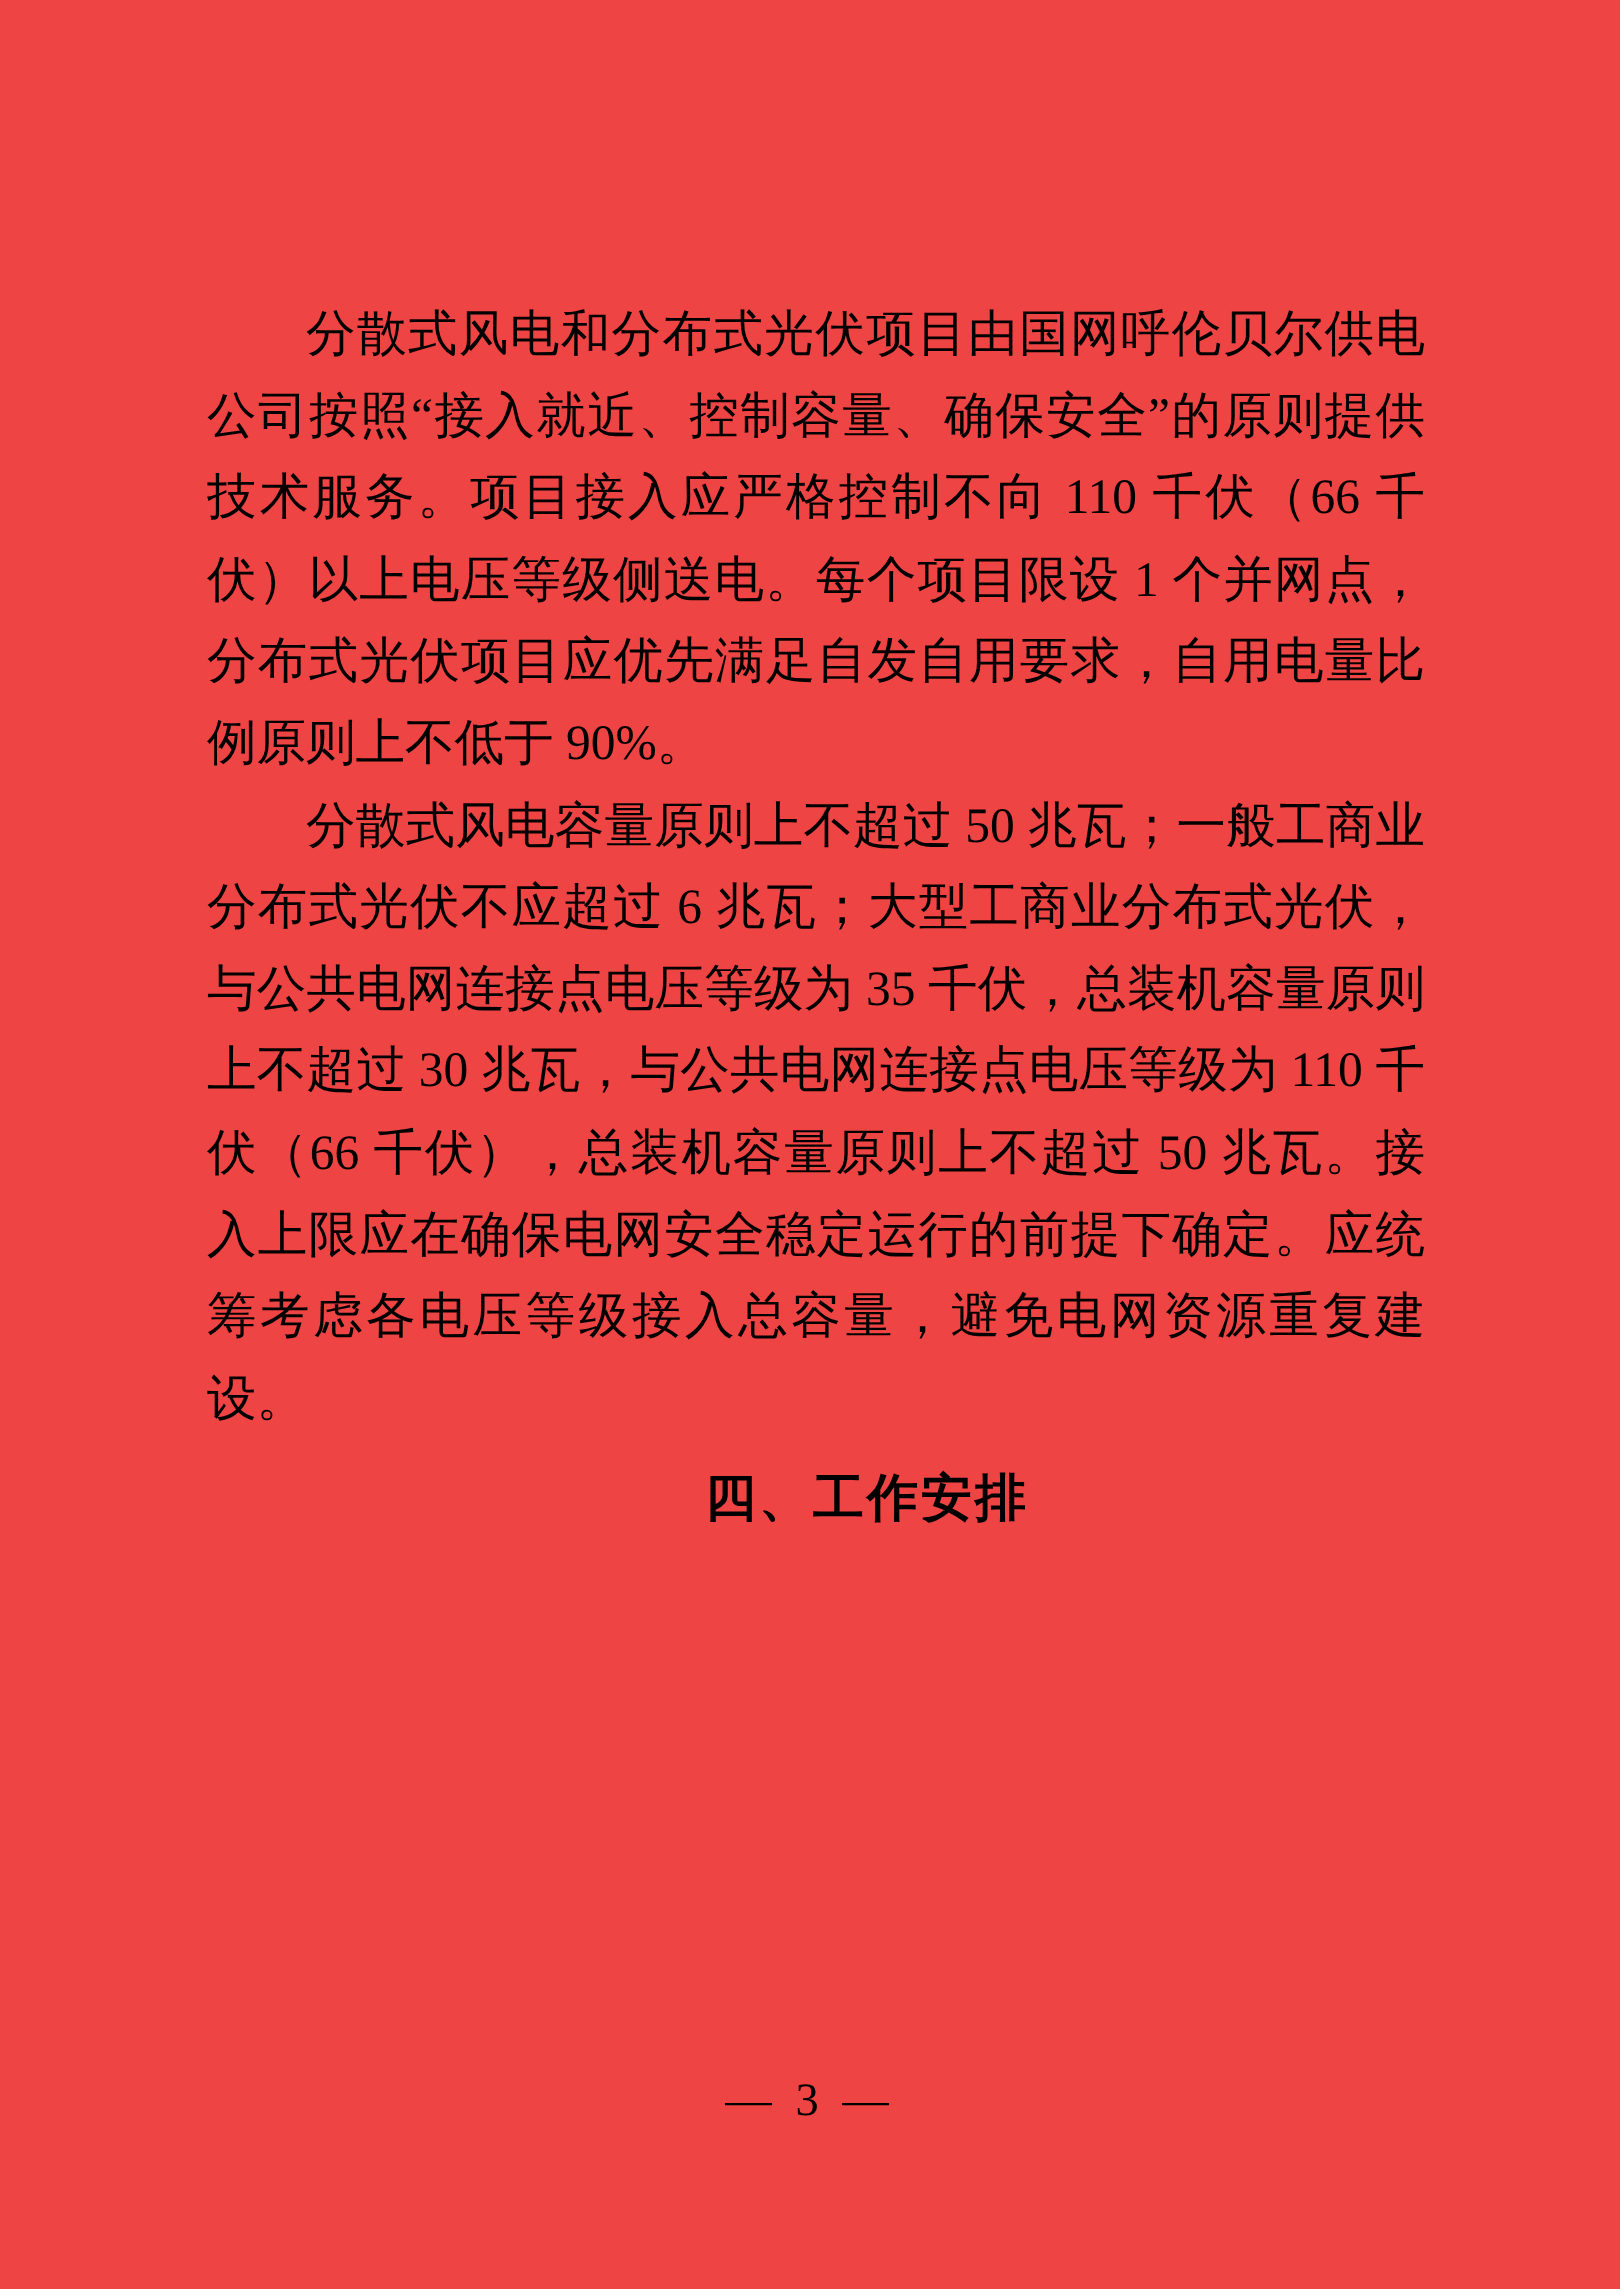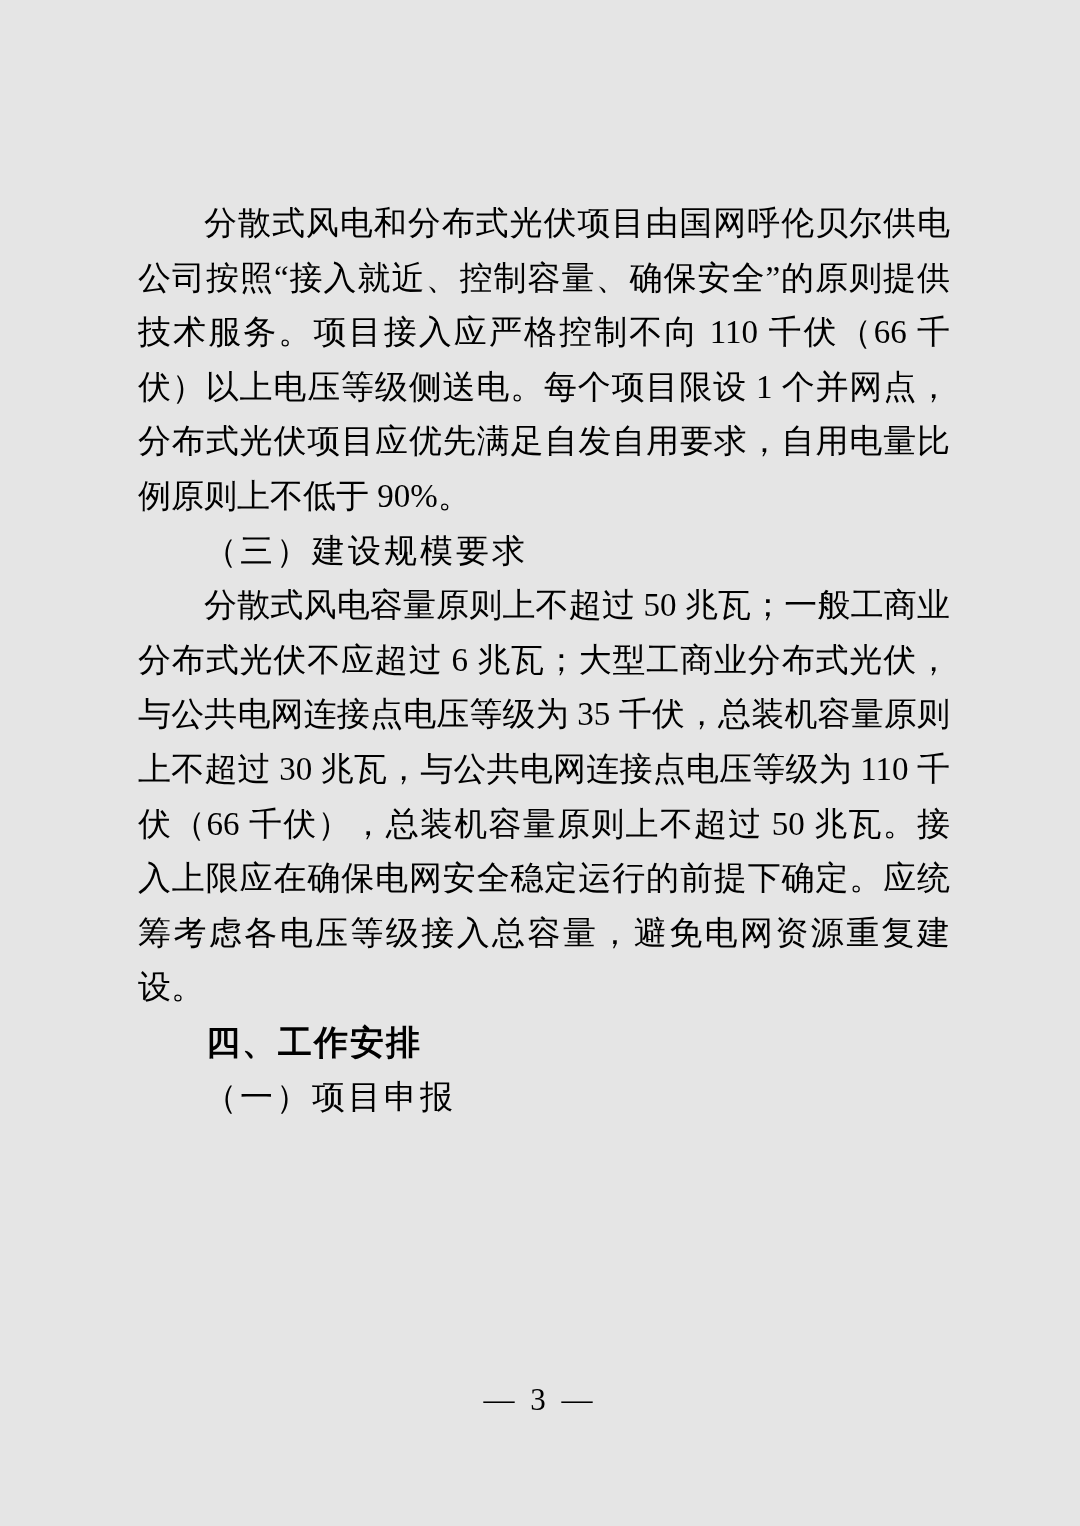--- a/index.html
+++ b/index.html
@@ -5,21 +5,21 @@
   * { box-sizing: border-box; }
   html, body {
     margin: 0;
     padding: 0;
     background: #ffffff;
   }
   .page {
     position: relative;
     width: 1080px;
     height: 1526px;
-    background: #e5e5e5;
+    background: #ef4444;
     color: #000000;
     overflow: hidden;
     font-family: "Liberation Serif", serif;
   }
   .content {
     position: absolute;
     left: 138px;
     top: 196px;
     width: 812px;
   }
@@ -38,49 +38,48 @@
     margin: 0;
     font-size: 33px;
     line-height: 54.6px;
     text-indent: 2em;
     letter-spacing: 3px;
     font-family: "Liberation Serif", serif;
     font-weight: normal;
     color: #000000;
   }
   .major-heading {
-    margin: 0;
+    margin: 12px;
     font-size: 34px;
     line-height: 54.6px;
     text-indent: 2em;
     letter-spacing: 2px;
     font-family: "Liberation Sans", sans-serif;
     font-weight: bold;
     color: #000000;
+    text-align: center;
   }
   .page-footer {
     position: absolute;
     left: 0;
     top: 1382px;
     width: 100%;
     text-align: center;
     font-size: 31px;
     letter-spacing: 4px;
     font-family: "Liberation Serif", serif;
     color: #000000;
   }
 </style>
 </head>
 <body>
 
 <div class="page">
   <div class="content">
     <p class="body-para">分散式风电和分布式光伏项目由国网呼伦贝尔供电公司按照“接入就近、控制容量、确保安全”的原则提供技术服务。项目接入应严格控制不向 110 千伏（66 千伏）以上电压等级侧送电。每个项目限设 1 个并网点，分布式光伏项目应优先满足自发自用要求，自用电量比例原则上不低于 90%。</p>
-    <h3 class="sub-heading">（三）建设规模要求</h3>
     <p class="body-para">分散式风电容量原则上不超过 50 兆瓦；一般工商业分布式光伏不应超过 6 兆瓦；大型工商业分布式光伏，与公共电网连接点电压等级为 35 千伏，总装机容量原则上不超过 30 兆瓦，与公共电网连接点电压等级为 110 千伏（66 千伏），总装机容量原则上不超过 50 兆瓦。接入上限应在确保电网安全稳定运行的前提下确定。应统筹考虑各电压等级接入总容量，避免电网资源重复建设。</p>
     <h2 class="major-heading">四、工作安排</h2>
-    <h3 class="sub-heading">（一）项目申报</h3>
   </div>
 
   <div class="page-footer">
     <span>— 3 —</span>
   </div>
 </div>
 
 </body></html>

